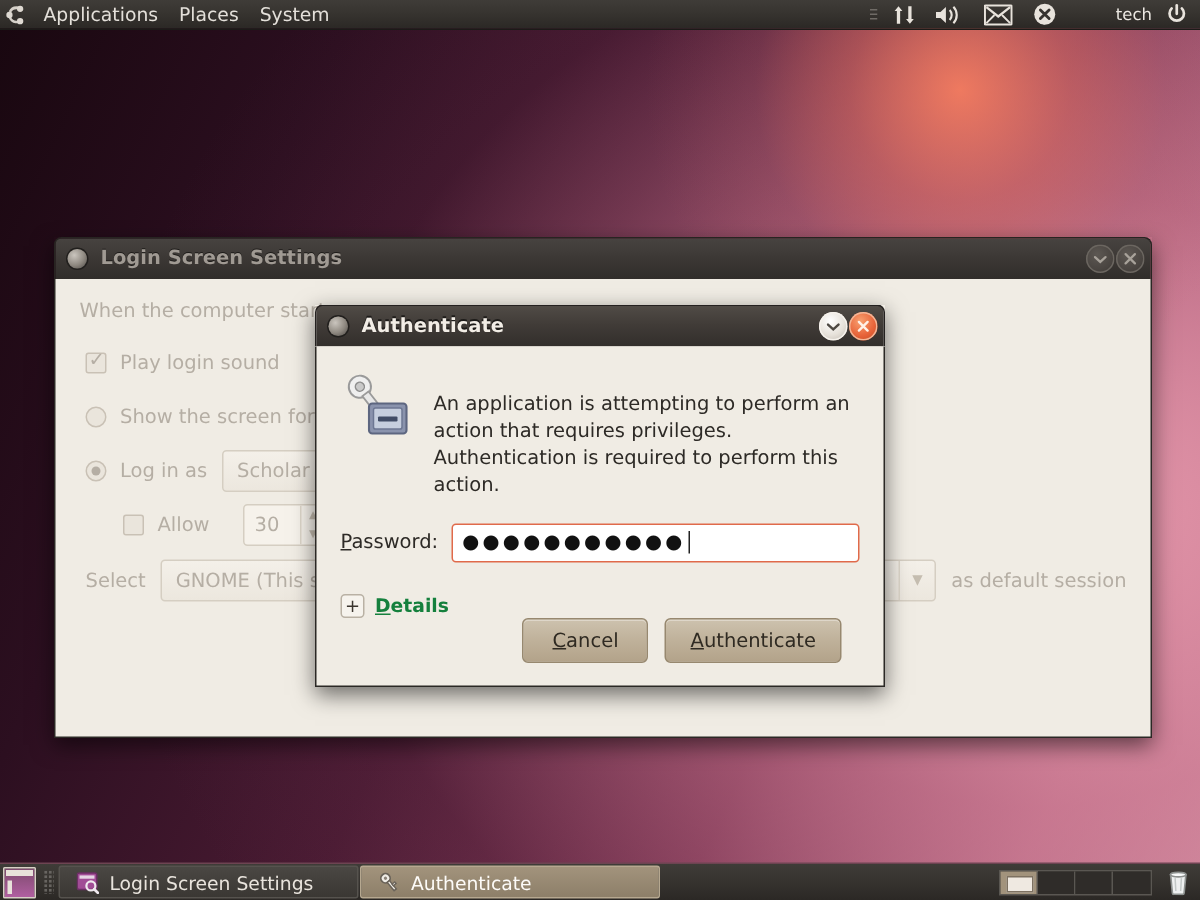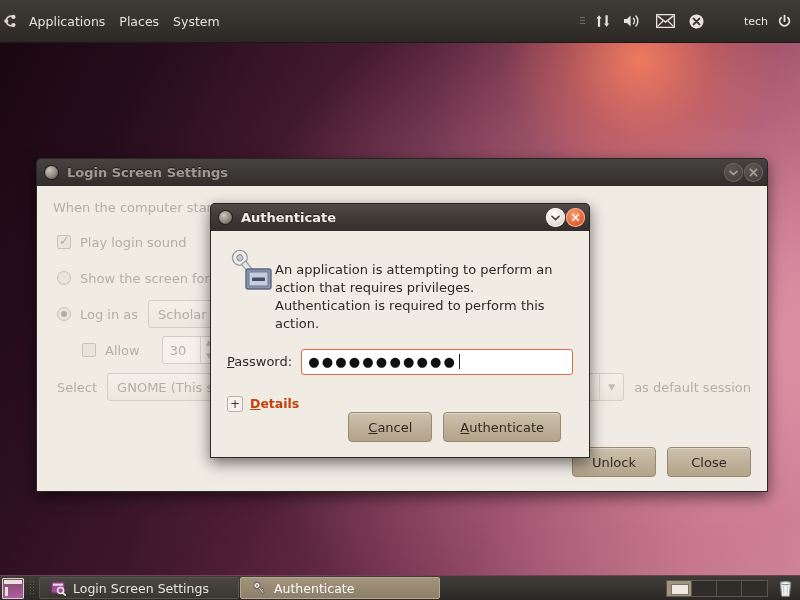--- a/index.html
+++ b/index.html
@@ -10,21 +10,21 @@
   #screen {
     position: relative; width: 800px; height: 600px;
     background:
       radial-gradient(circle 210px at 640px 60px, rgba(255,130,95,0.85) 0%, rgba(230,110,90,0.45) 35%, rgba(190,95,95,0.12) 65%, rgba(0,0,0,0) 100%),
       radial-gradient(ellipse 620px 520px at 690px 330px, rgba(236,160,178,0.95) 0%, rgba(205,120,145,0.55) 40%, rgba(120,55,85,0.12) 75%, rgba(0,0,0,0) 100%),
       linear-gradient(115deg, #18070f 0%, #2c0f20 22%, #4a1b33 45%, #7a3552 68%, #c2778f 88%, #d693a6 100%);
   }
 
   
   #top-panel {
-    position: absolute; left:0; top:0; width:800px; height:43px;
+    position: absolute; left:0; top:0; width:800px; height:20px;
     background: linear-gradient(to bottom, #3f3c38 0%, #36332f 50%, #2b2825 100%);
     display: flex; align-items: center; color: #e4e0da; font-size: 12.5px;
     border-bottom: 1px solid #1c1a18;
   }
   .panel-menu { padding: 0 7px; line-height: 25px; height: 25px; white-space: nowrap; }
   #ubuntu-logo { width: 22px; height: 25px; display:flex; align-items:center; justify-content:center; }
   .tray { margin-left: auto; display: flex; align-items: center; height: 25px; }
   .tray-item { padding: 0 5px; display: flex; align-items: center; height: 25px; }
   #clock { font-size: 12.5px; color: #ece8e2; padding: 0 6px; white-space: nowrap; }
   #username { font-size: 11px; color: #ece8e2; padding: 0 4px 0 3px; margin-left: 32px; }
@@ -168,38 +168,38 @@
     color: #2f2a22; font-size: 13px;
     display: flex; align-items: center; justify-content: center;
     box-shadow: inset 0 1px 0 rgba(255,255,255,.35);
   }
   .btn u { text-decoration: underline; }
   #login-btnrow { position: absolute; right: 16px; bottom: 14px; display: flex; gap: 11px; }
 
   
   #win-auth { left: 210px; top: 203px; width: 380px; }
   #win-auth .win-body { height: 227px; padding: 14px 16px 0 16px; position: relative; }
-  #auth-msgrow { display: flex; }
+  #auth-msgrow { display: flex; gap: 14px; }
   #auth-msg { font-size: 13px; color: #2d2a26; line-height: 1.38; padding-top: 16px; }
   #pw-row { display: flex; align-items: center; margin-top: 16px; }
   #pw-label { font-size: 13px; color: #2d2a26; margin-right: 9px; }
   #pw-input {
     flex: 1; height: 26px; background: #ffffff;
     border: 1px solid #e06a4a; border-radius: 3px;
     display: flex; align-items: center; padding: 0 6px;
     letter-spacing: 2.2px; font-size: 13px; color: #111;
   }
   #pw-caret { width: 1px; height: 15px; background: #222; margin-left: 2px; }
   #details-row { display: flex; align-items: center; gap: 7px; margin-top: 21px; }
   #details-plus {
     width: 16px; height: 16px; border: 1px solid #b9b1a4; border-radius: 3px;
     background: #f6f3ed; display:flex; align-items:center; justify-content:center;
     font-size: 12px; color: #3a352e; line-height: 1;
   }
-  #details-label { font-size: 12.5px; font-weight: bold; color: #c2410c; }
+  #details-label { font-size: 12.5px; font-weight: bold; color: #15803d; }
   #details-label u { text-decoration: underline; }
   #auth-btnrow { position: absolute; right: 28px; bottom: 15px; display: flex; gap: 11px; }
 </style>
 </head>
 <body>
 
 <div id="screen">
 
   <div id="top-panel">
     <div id="ubuntu-logo">
@@ -323,24 +323,20 @@
 
       <div class="row" style="padding-left:4px;margin-top:7px">
         <div class="lsg-text" style="margin-right:10px">Select</div>
         <div class="combo" style="width:536px">
           <span>GNOME (This ses</span>
           <span class="combo-arrow">▼</span>
         </div>
         <div class="lsg-text" style="margin-left:10px;white-space:nowrap">as default session</div>
       </div>
 
-      <div id="login-btnrow">
-        <div class="btn">Unlock</div>
-        <div class="btn">Close</div>
-      </div>
     </div>
   </div>
 
   <div class="window" id="win-auth">
     <div class="titlebar tb-focused">
       <div class="tb-dot"></div>
       <div class="tb-title">Authenticate</div>
       <div class="tb-buttons">
         <div class="tb-btn light">
           <svg width="9" height="6" viewBox="0 0 9 6">

